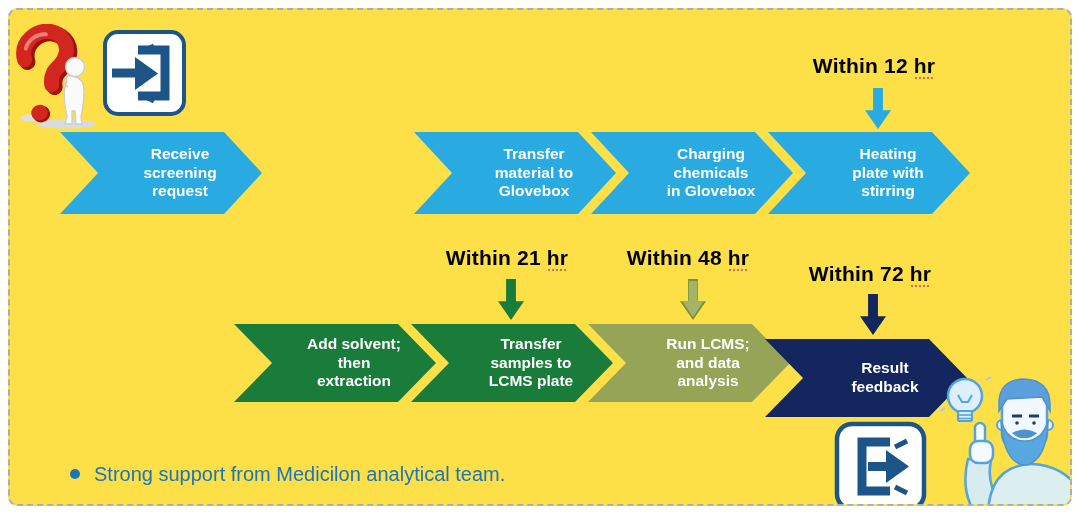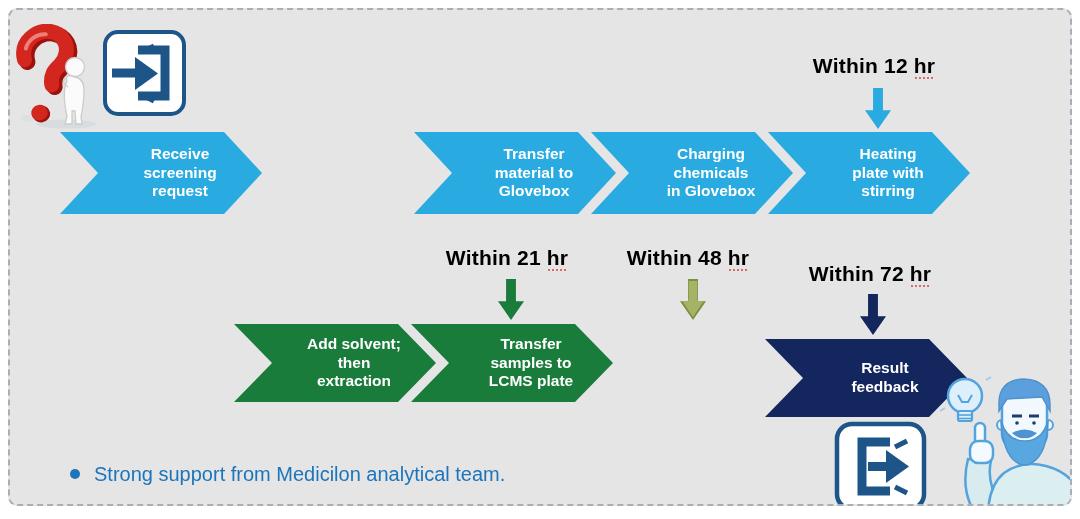--- a/index.html
+++ b/index.html
@@ -1,19 +1,19 @@
 <!DOCTYPE html>
 <html><head>
 <meta charset="utf-8">
 <style>
   html,body{margin:0;padding:0;background:#ffffff;width:1080px;height:519px;
     font-family:"Liberation Sans", sans-serif;}
   .stage{position:relative;width:1080px;height:519px;overflow:hidden;background:#fff;}
   .card{position:absolute;left:8px;top:8px;right:8px;bottom:13px;
-    background:#e5e5e5;border:2px dashed #A8AEB8;border-radius:9px;overflow:hidden;}
+    background:#fde047;border:2px dashed #A8AEB8;border-radius:9px;overflow:hidden;}
 
   
   .cv{position:absolute;width:202px;box-sizing:border-box;
     display:flex;align-items:center;justify-content:center;text-align:center;
     padding-left:38px;color:#fff;font-weight:bold;font-size:15.5px;line-height:1.22;
     clip-path:polygon(0 0,164px 0,100% 50%,164px 100%,0 100%,38px 50%);}
   .cv .lbl{white-space:pre-line;}
   .r1{top:122px;height:82px;}
   .r2{top:314px;height:78px;}
   .blue{background:#29ABE2;}
@@ -121,20 +121,25 @@
     <div class="cv r2 y1 green">
         <span class="lbl">Add solvent;
 then
 extraction</span>
       </div>
     <div class="cv r2 y2 green">
         <span class="lbl">Transfer
 samples to
 LCMS plate</span>
       </div>
+    <div class="cv r2 y3 olive">
+        <span class="lbl">Run LCMS;
+and data
+analysis</span>
+      </div>
     <div class="cv r2 y4 navy">
         <span class="lbl">Result
 feedback</span>
       </div>
 
     <div class="icon" style="left:824px;top:411px;width:93px;height:91px;">
       <svg width="93" height="91" viewBox="0 0 93 91">
         <rect x="3" y="3" width="87" height="85" rx="15" fill="#FFFFFF" stroke="#1D5588" stroke-width="4.5"></rect>
         <path d="M56 21 H28 V70 H56" fill="none" stroke="#1D5588" stroke-width="9"></path>
         <rect x="34" y="41" width="22" height="9" fill="#1D5588"></rect>

